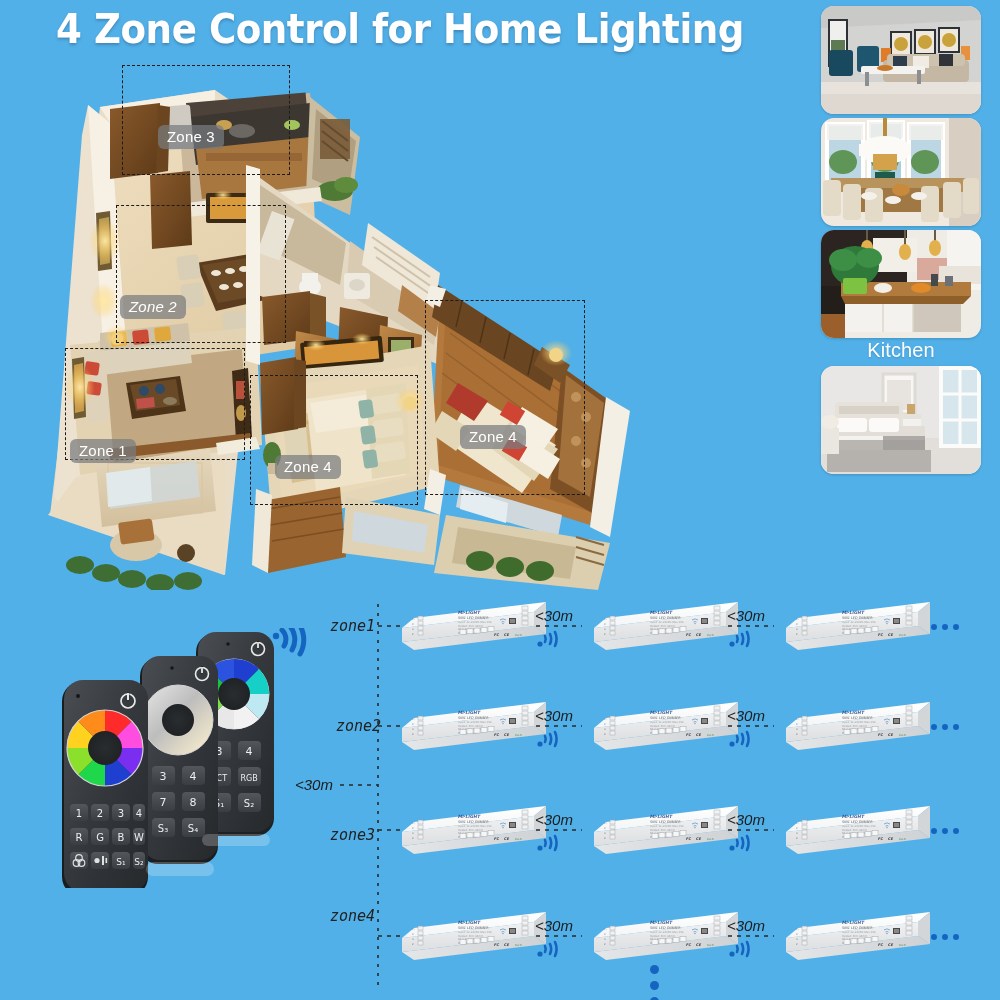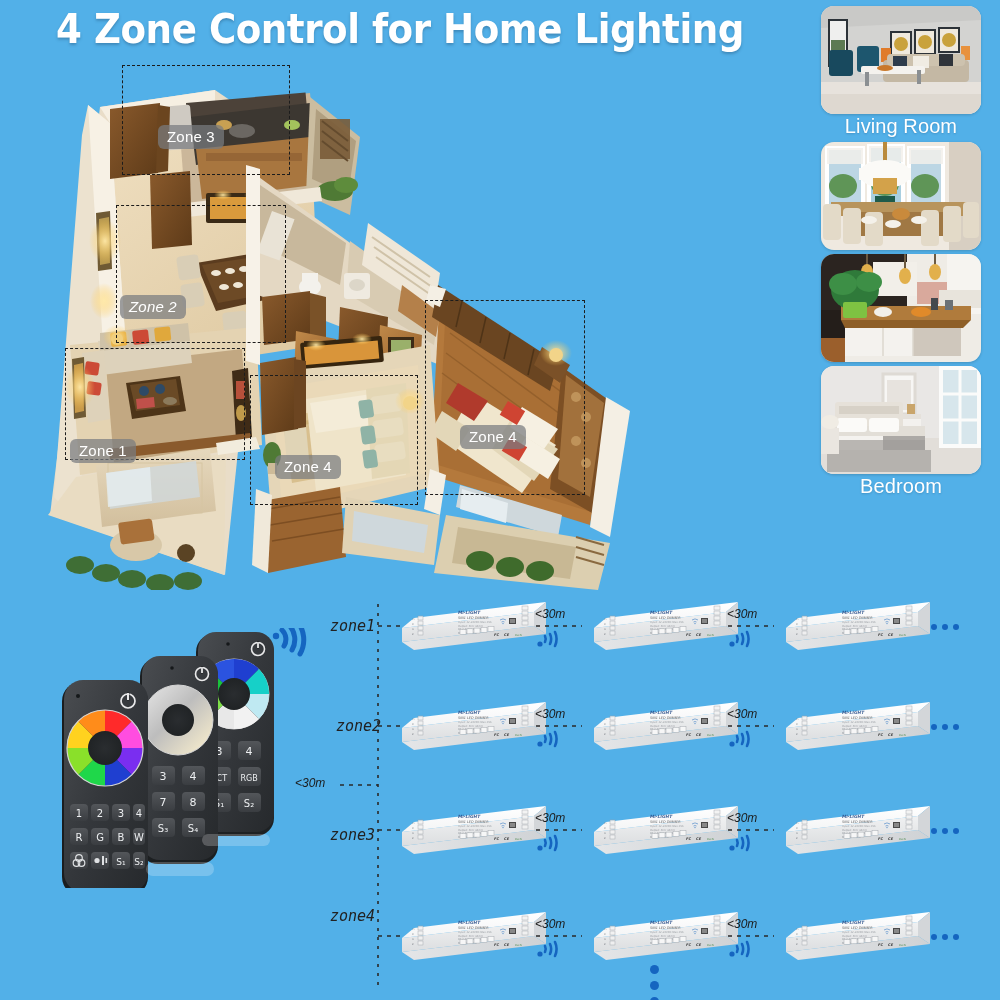--- a/index.html
+++ b/index.html
@@ -71,21 +71,21 @@
   
   .diagram { position: absolute; left: 300px; top: 590px; width: 700px; height: 410px; z-index: 15; font-style: italic; }
   .zone-name {
     position: absolute;
     font-family: "DejaVu Sans Mono", monospace;
     font-size: 15px; color: #222; letter-spacing: 0px;
   }
   .dist-label {
     position: absolute;
     font-family: "Liberation Sans", sans-serif;
-    font-size: 12px; color: #1c1c1c;
+    font-size: 15px; color: #1c1c1c;
   }
   .ellipsis {
     position: absolute; display: flex; gap: 5px;
   }
   .ellipsis i { width: 6px; height: 6px; background: #1565c0; border-radius: 50%; display: block; }
   .vdots { position: absolute; display: flex; flex-direction: column; gap: 7px; }
   .vdots i { width: 9px; height: 9px; background: #1565c0; border-radius: 50%; display: block; }
 </style>
 </head>
 <body style="background: rgb(82, 176, 232);">
@@ -414,21 +414,20 @@
           <rect x="92" y="50" width="16" height="12" fill="#f0ece3"></rect>
           <rect x="118" y="48" width="14" height="12" fill="#30343a"></rect>
           <rect x="8" y="44" width="24" height="26" rx="3" fill="#18495e"></rect>
           <rect x="36" y="40" width="22" height="26" rx="3" fill="#1d566e"></rect>
           <rect x="40" y="60" width="64" height="8" rx="2" fill="#f4f2ee"></rect>
           <rect x="44" y="66" width="4" height="14" fill="#8b8f92"></rect>
           <rect x="96" y="64" width="4" height="14" fill="#8b8f92"></rect>
           <ellipse cx="64" cy="62" rx="8" ry="3" fill="#c9782a"></ellipse>
         </svg>
       </div>
-      <div class="room-label">Living Room</div>
     </div>
 
     <div class="room">
       <div class="room-img">
         <svg viewBox="0 0 160 108">
           <rect width="160" height="108" fill="#efe9e0"></rect>
           <rect x="128" y="0" width="32" height="108" fill="#d8cfc2"></rect>
           <g>
             <rect x="6" y="6" width="36" height="62" fill="#bcd6e4" stroke="#fff" stroke-width="4"></rect>
             <rect x="48" y="4" width="34" height="62" fill="#a9cfe0" stroke="#fff" stroke-width="4"></rect>
@@ -500,20 +499,21 @@
           <ellipse cx="22" cy="30" rx="14" ry="11" fill="#3d8f46"></ellipse>
           <ellipse cx="48" cy="28" rx="13" ry="10" fill="#3d8f46"></ellipse>
           <rect x="22" y="48" width="24" height="16" rx="2" fill="#7ec242"></rect>
           <ellipse cx="62" cy="58" rx="9" ry="5" fill="#f2efe9"></ellipse>
           <ellipse cx="100" cy="58" rx="10" ry="5" fill="#e08a2a"></ellipse>
           <rect x="110" y="44" width="7" height="12" fill="#44494e"></rect>
           <rect x="124" y="46" width="8" height="10" fill="#6b7176"></rect>
           <rect x="0" y="84" width="24" height="24" fill="#9b5f2c"></rect>
         </svg>
       </div>
+      <div class="room-label">Kitchen</div>
     </div>
 
     <div class="room">
       <div class="room-img">
         <svg viewBox="0 0 160 108">
           <rect width="160" height="108" fill="#eeecea"></rect>
           <rect x="0" y="0" width="160" height="72" fill="#e9e7e5"></rect>
           <rect x="0" y="72" width="160" height="36" fill="#e2ded9"></rect>
           <rect x="120" y="2" width="38" height="78" fill="#d7e6ec" stroke="#fbfbfa" stroke-width="4"></rect>
           <g stroke="#fbfbfa" stroke-width="3">
@@ -537,21 +537,20 @@
           <rect x="10" y="60" width="94" height="10" fill="#e2ded7"></rect>
           <rect x="16" y="52" width="30" height="14" rx="3" fill="#fbfaf8"></rect>
           <rect x="48" y="52" width="30" height="14" rx="3" fill="#fbfaf8"></rect>
           <rect x="10" y="74" width="94" height="12" fill="#b9b6b2"></rect>
           <rect x="62" y="70" width="42" height="22" fill="#9f9c99" opacity="0.85"></rect>
           <rect x="6" y="84" width="104" height="22" fill="#b5b2ae"></rect>
           <rect x="0" y="62" width="18" height="26" fill="#eae6e0"></rect>
           <ellipse cx="9" cy="56" rx="9" ry="7" fill="#f0ece4"></ellipse>
         </svg>
       </div>
-      <div class="room-label">Bedroom</div>
     </div>
   </div>
 
   <div class="remotes">
     <svg viewBox="0 0 260 260" width="260" height="260">
       <defs>
         <linearGradient id="bodyG" x1="0" y1="0" x2="1" y2="1">
           <stop offset="0" stop-color="#4a4d51"></stop>
             <stop offset="0.5" stop-color="#34373b"></stop>
           <stop offset="1" stop-color="#26292c"></stop>

